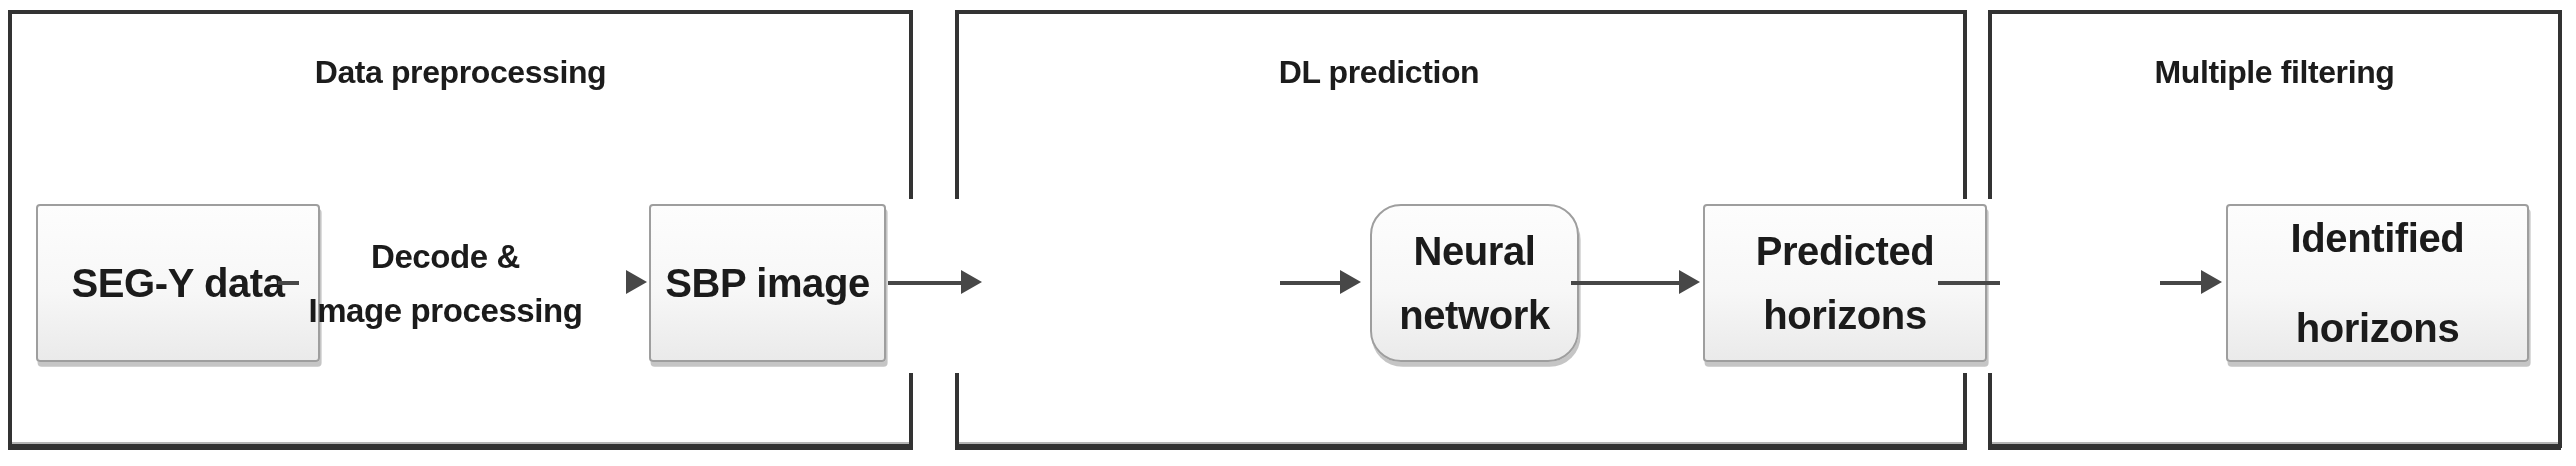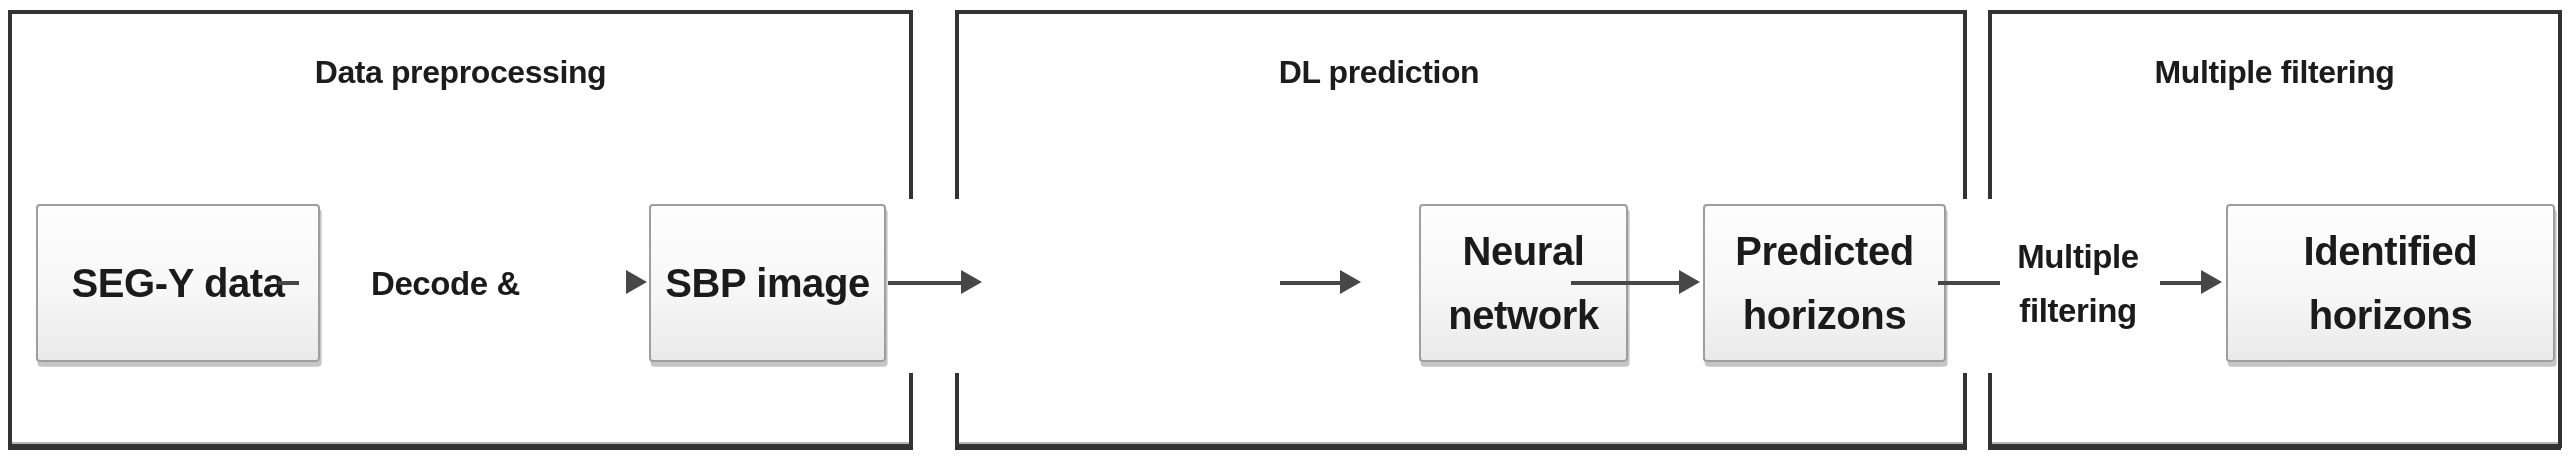--- a/index.html
+++ b/index.html
@@ -47,23 +47,23 @@
     border:2.4px solid #9e9e9e;border-radius:4px;
     background:linear-gradient(#fdfdfd, #f7f7f7 55%, #eaeaea);
     box-shadow:1.6px 4.8px 0 rgba(158,158,158,0.6);
     display:flex;flex-direction:column;align-items:center;justify-content:center;
     font-size:40px;font-weight:600;letter-spacing:-0.4px;line-height:1.6;color:#1b1b1b;
     text-align:center;white-space:nowrap;
   }
   .n-segy{left:36px;width:284px;}
   .n-sbp{left:649px;width:237px;}
   .n-training{left:982px;width:298px;}
-  .n-neural{left:1419px;width:209px;}
-  .n-predicted{left:1703px;width:243px;}
-  .n-identified{left:2226px;width:329px;}
+  .n-neural{left:1370px;width:209px;border-radius:31px;}
+  .n-predicted{left:1703px;width:284px;}
+  .n-identified{left:2226px;width:303px;justify-content:space-between;}
 
   
   .flow-label{
     position:absolute;top:209px;height:149px;
     display:flex;flex-direction:column;align-items:center;justify-content:center;
     font-size:33px;font-weight:600;letter-spacing:-0.4px;line-height:1.62;color:#1b1b1b;
     text-align:center;white-space:nowrap;
   }
   .l-decode{left:276px;width:339px;}
   .l-filter{left:1991px;width:174px;}
@@ -134,26 +134,23 @@
     <span>horizons</span>
   </div>
 
   <div class="node n-identified">
     <span>Identified</span>
     <span>horizons</span>
   </div>
 
   <div class="flow-label l-decode">
     <span>Decode &amp;</span>
+    <span>Image processing</span>
   </div>
 
-  <div class="flow-label l-filter">
-    <span>Multiple</span>
-    <span>filtering</span>
-  </div>
 
   <div class="aline ln-segy-stub"></div>
   <div class="ahead hd-sbp"></div>
 
   <div class="aline ln-sbp-training"></div>
   <div class="ahead hd-training"></div>
 
   <div class="aline ln-training-neural"></div>
   <div class="ahead hd-neural"></div>
 

